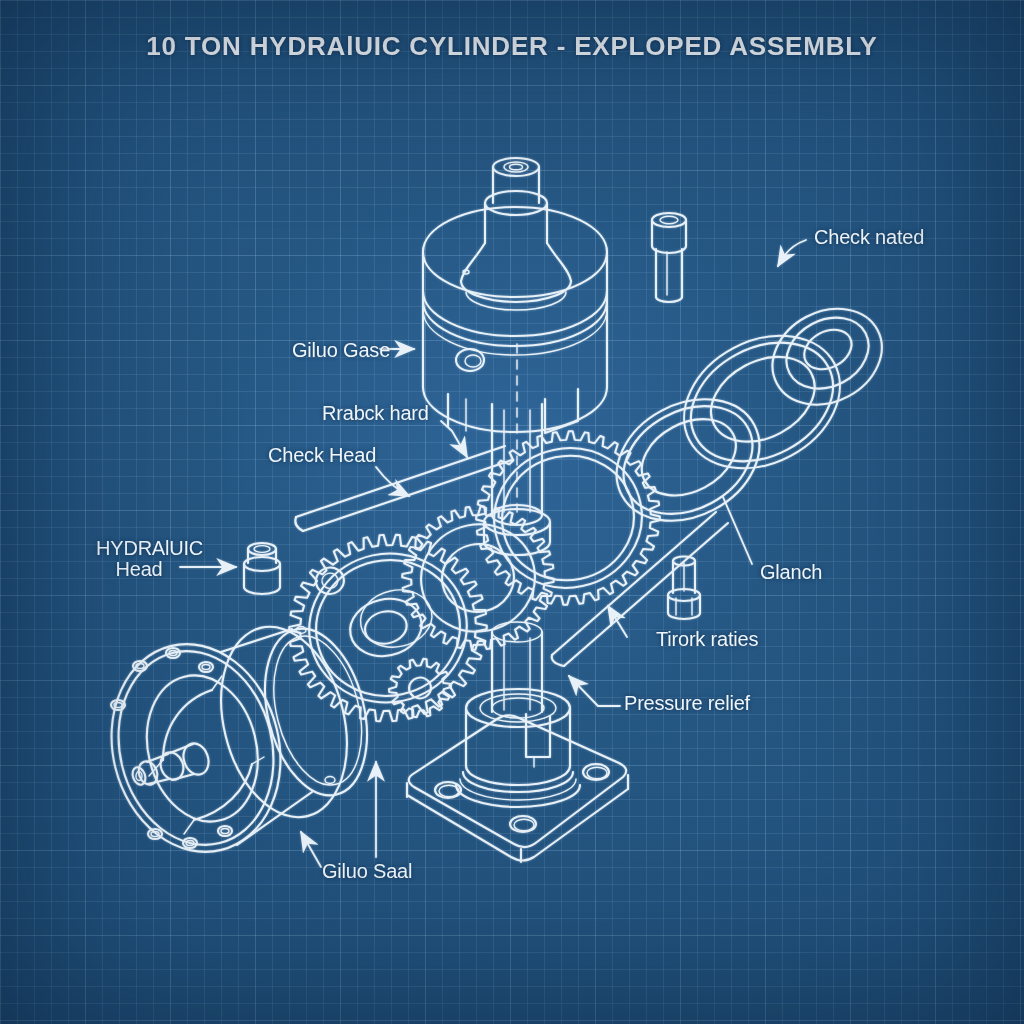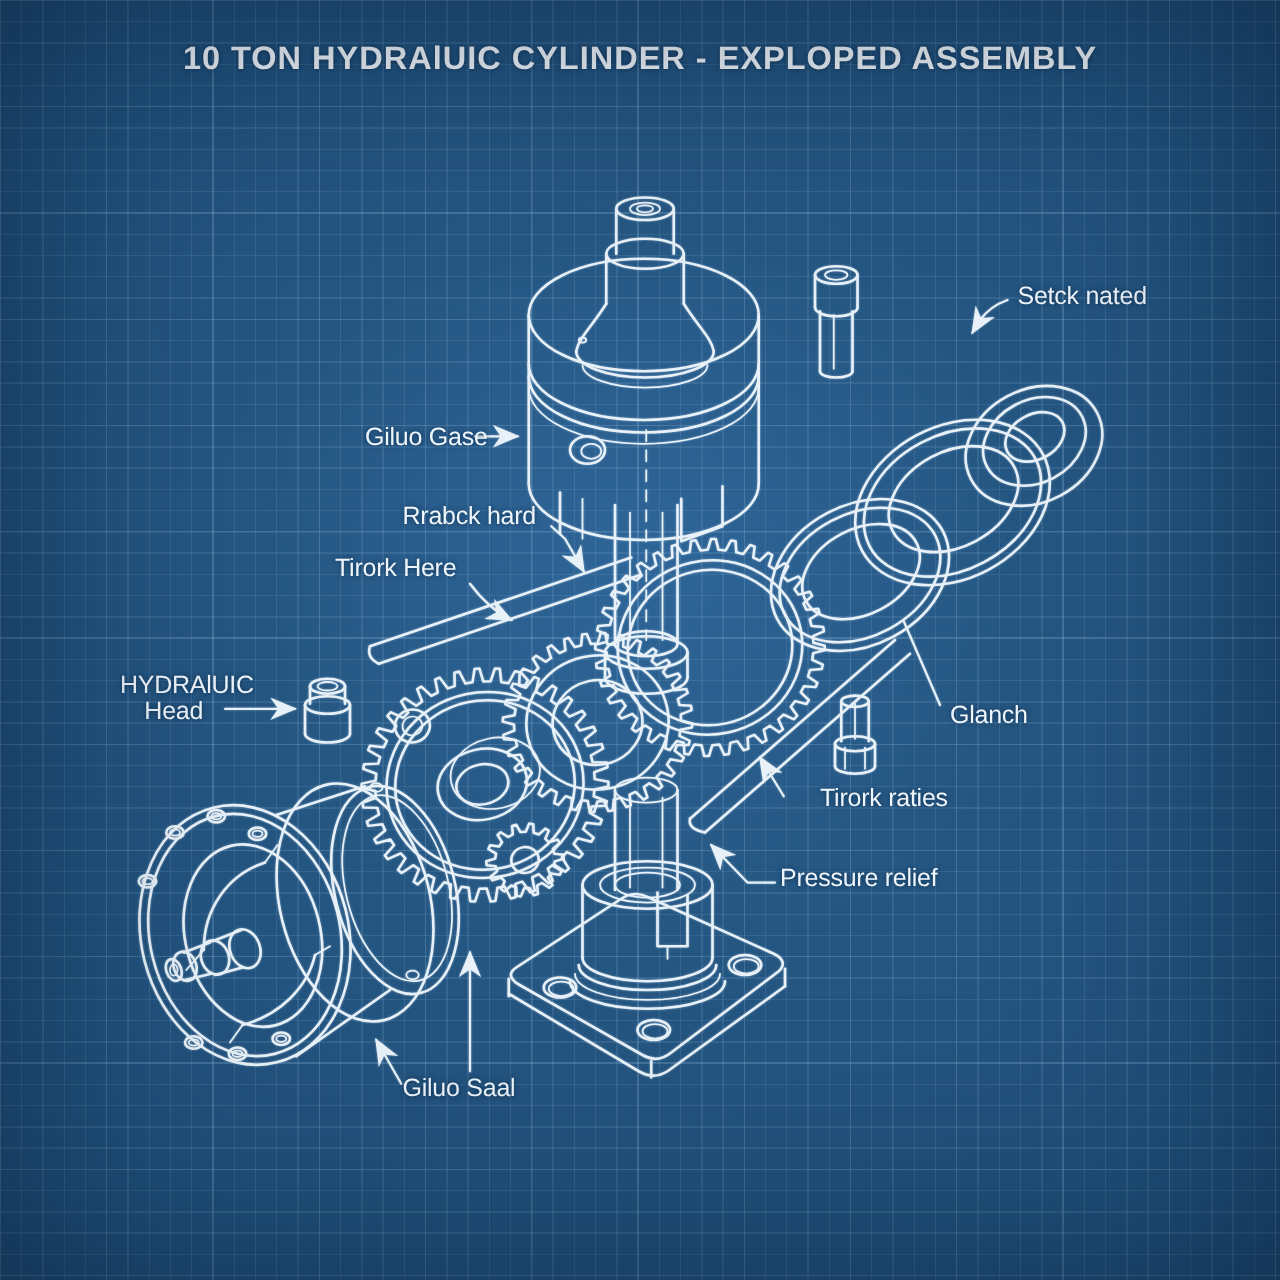--- a/index.html
+++ b/index.html
@@ -277,22 +277,22 @@
       <line x1="723" y1="497" x2="752" y2="564"></line>
       <line x1="627" y1="637" x2="608" y2="606" marker-end="url(#ah)"></line>
       <path d="M 620 706 L 598 706 L 569 676" marker-end="url(#ah)"></path>
       <line x1="321" y1="867" x2="301" y2="832" marker-end="url(#ah)"></line>
       <line x1="376" y1="857" x2="376" y2="762" marker-end="url(#ah)"></line>
     </g>
   </svg>
 
   <div class="lbl" style="left:292px; top:339px;">Giluo Gase</div>
   <div class="lbl" style="left:322px; top:402px;">Rrabck hard</div>
-  <div class="lbl" style="left:268px; top:444px;">Tirork Here</div>
+  <div class="lbl" style="left:268px; top:444px;">Check Head</div>
   <div class="lbl pre" style="left:96px; top:538px; width:86px;">HYDRAlUIC
 Head</div>
-  <div class="lbl" style="left:814px; top:226px;">Setck nated</div>
+  <div class="lbl" style="left:814px; top:226px;">Check nated</div>
   <div class="lbl" style="left:760px; top:561px;">Glanch</div>
   <div class="lbl" style="left:632px; top:628px;margin-left:24px;">Tirork raties</div>
   <div class="lbl" style="left:624px; top:692px;">Pressure relief</div>
   <div class="lbl" style="left:322px; top:860px;">Giluo Saal</div>
 
 </div>
 
 </body></html>

